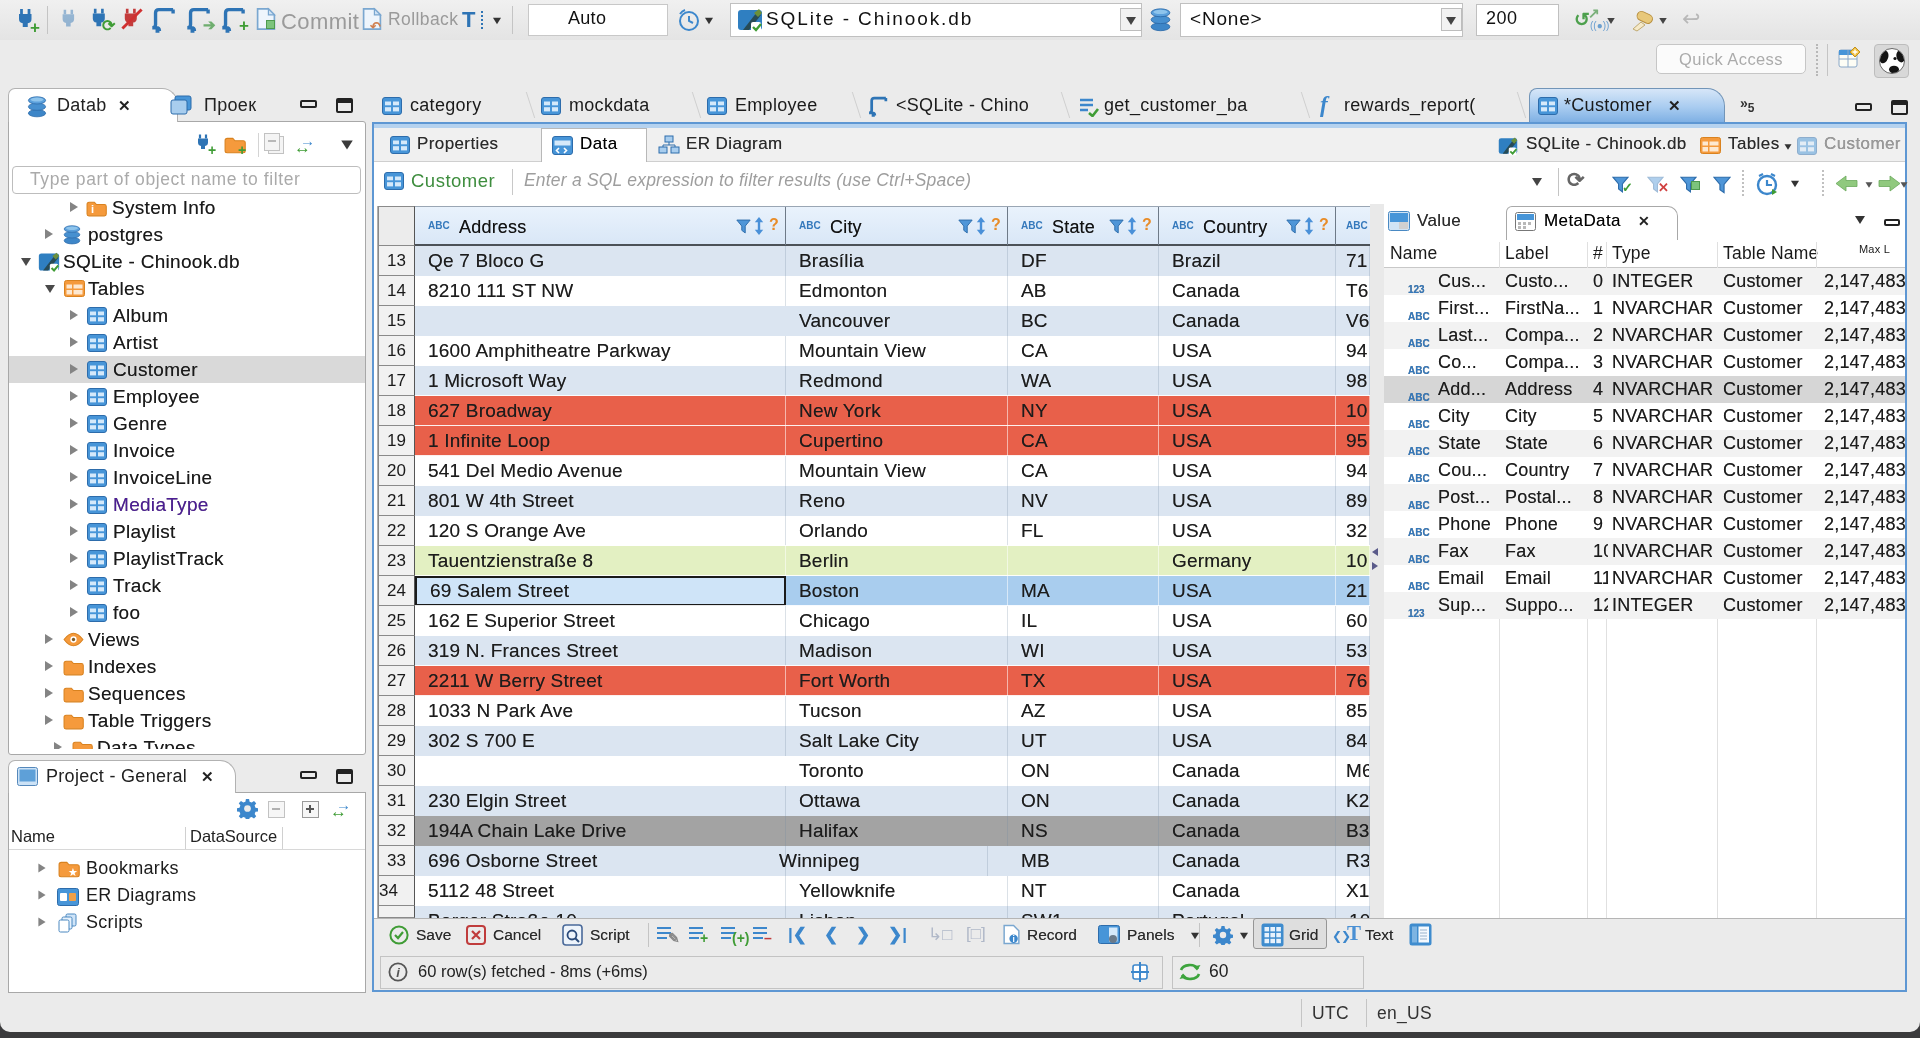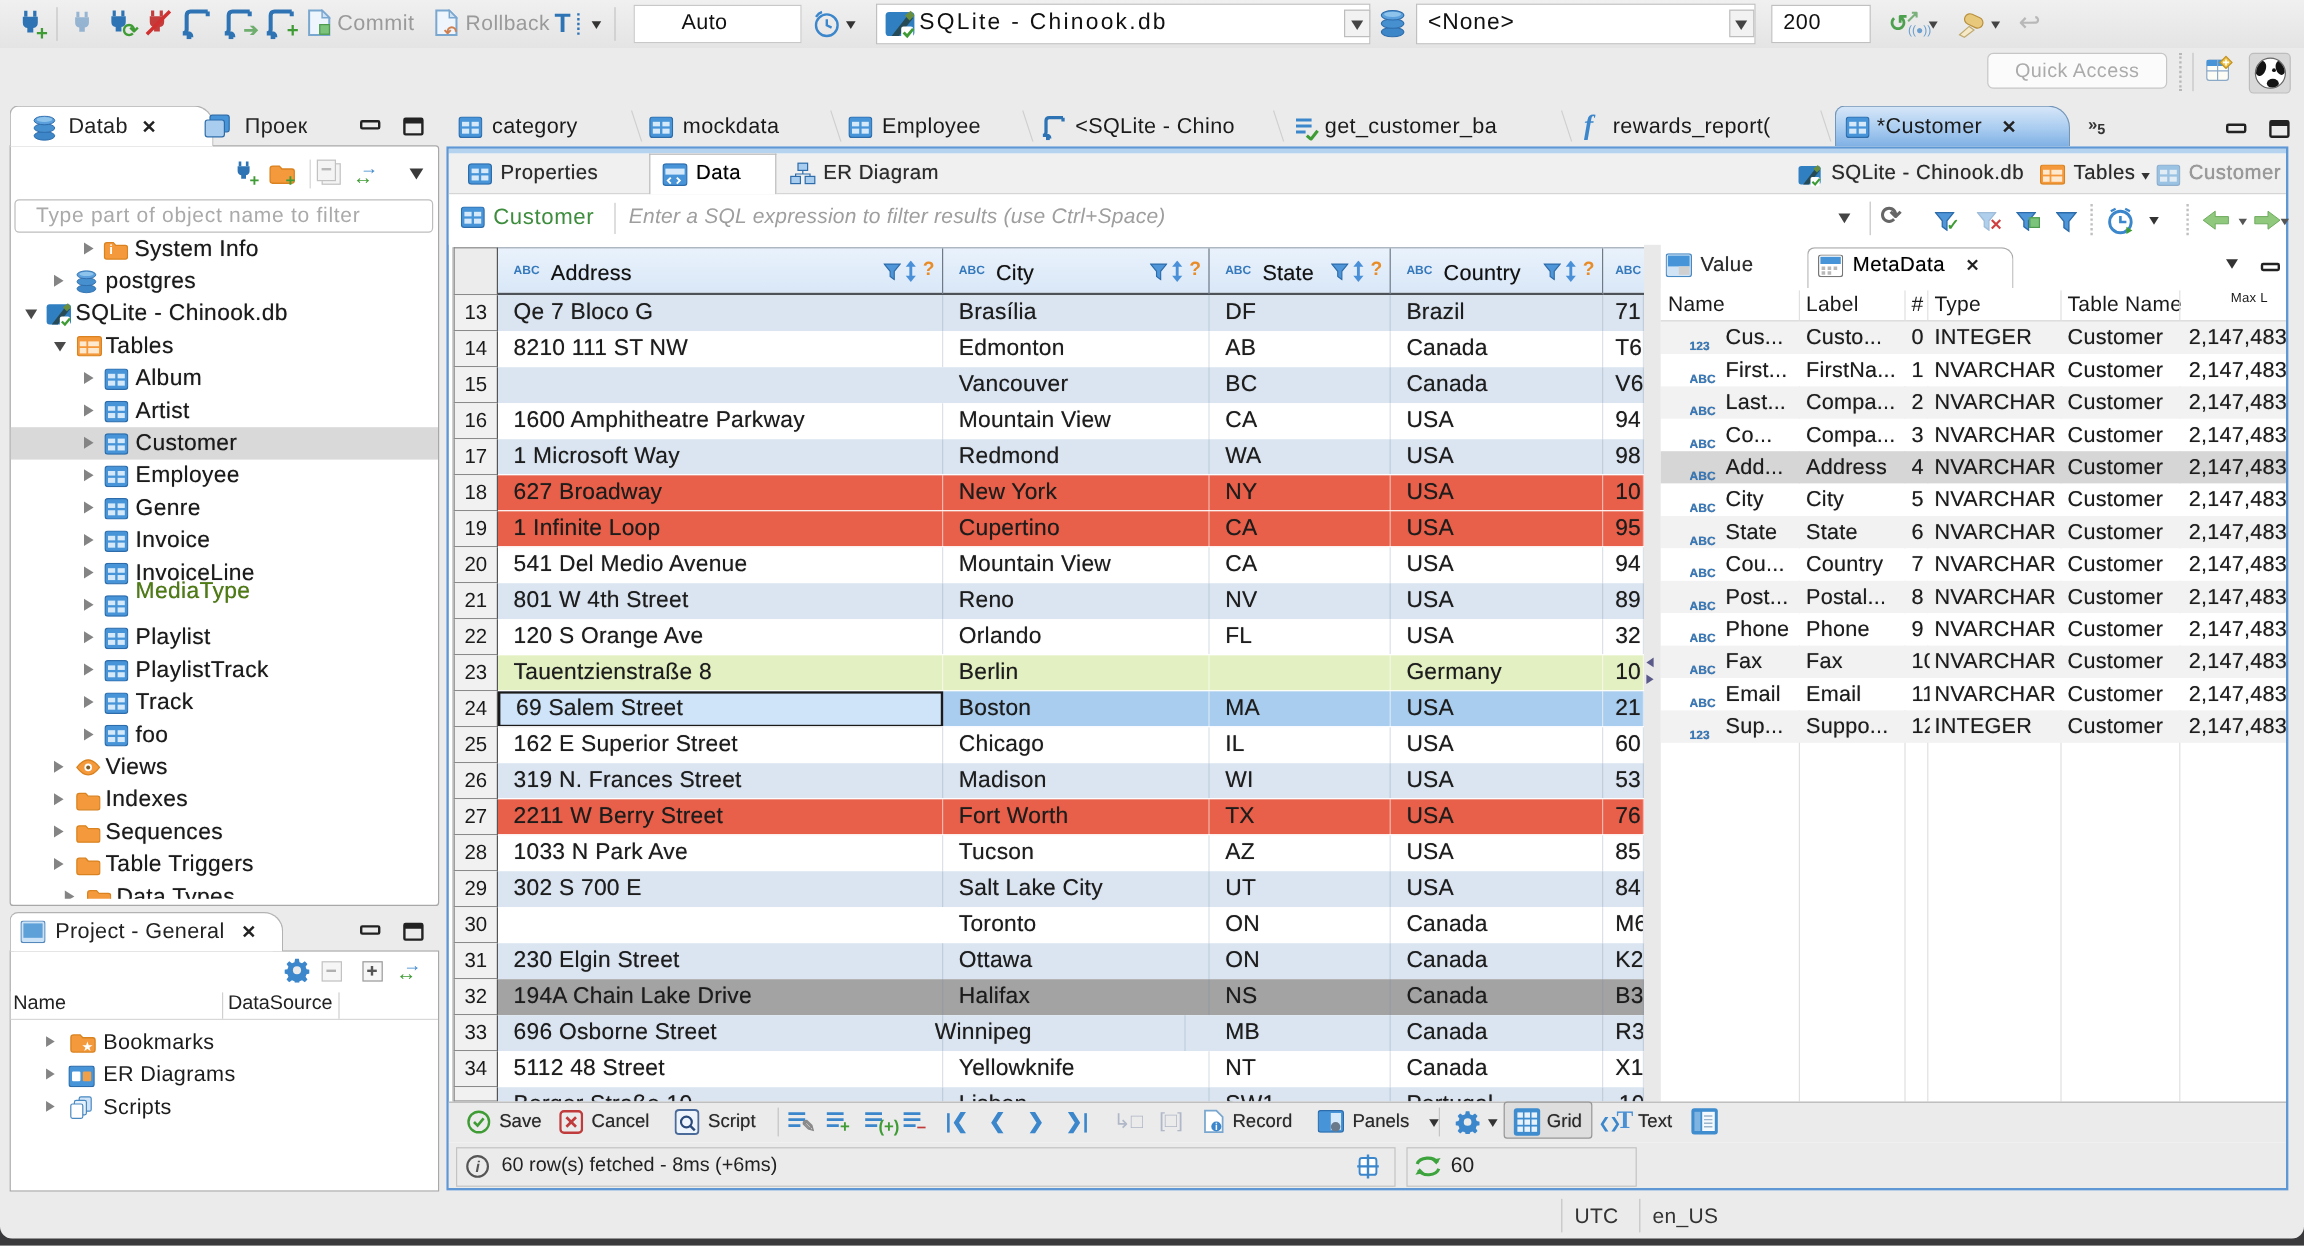--- a/index.html
+++ b/index.html
@@ -96,21 +96,21 @@
     </svg>
     <div class="a" style="left:203px;top:16px;font-size:15px;font-weight:bold;color:#6fae6f">➔</div>
     <svg class="a" style="left:221px;top:7px" width="26" height="26">
       <use href="#s-sql"></use>
     </svg>
     <div class="a" style="left:239px;top:16px;font-size:17px;font-weight:bold;color:#3f9c35">+</div>
     <svg class="a" style="left:255px;top:7px" width="22" height="24">
       <use href="#s-page"></use>
     </svg>
     <div class="a" style="left:266px;top:20px;width:9px;height:9px;background:#7cc47c;border:1px solid #4e9a4e"></div>
-    <div class="a gtxt" style="left:281px;top:9px;font-size:18px;letter-spacing:0.4px">Commit</div>
+    <div class="a gtxt" style="left:281px;top:9px;font-size:22px;letter-spacing:0.4px">Commit</div>
     <svg class="a" style="left:361px;top:7px" width="22" height="24">
       <use href="#s-page"></use>
     </svg>
     <div class="a" style="left:370px;top:19px;font-size:13px;font-weight:bold;color:#d08050">↶</div>
     <div class="a gtxt" style="left:388px;top:9px;font-size:17.5px;letter-spacing:0.4px">Rollback</div>
     <div class="a" style="left:462px;top:7px;font-size:22px;font-weight:bold;color:#2e74b5">T</div>
     <div class="a" style="left:481px;top:11px;width:0;height:18px;border-left:2.5px dotted #2e74b5"></div>
     <div class="a tarrowd" style="left:492px;top:17px;border-top-color:#333;transform:scale(0.8)"></div>
     <div class="a sep" style="left:512px;top:6px;height:28px"></div>
     <div class="a" style="left:528px;top:4px;width:140px;height:32px;background:#fff;border:1px solid #c8c8c8"></div>
@@ -267,21 +267,21 @@
     <div class="a trow" style="left:113px;top:437px;color:#1a1a1a">Invoice</div>
     <div class="a tarrow" style="left:70px;top:472px"></div>
     <svg class="a" style="left:87px;top:469px" width="20" height="18">
       <use href="#s-tbl"></use>
     </svg>
     <div class="a trow" style="left:113px;top:464px;color:#1a1a1a">InvoiceLine</div>
     <div class="a tarrow" style="left:70px;top:499px"></div>
     <svg class="a" style="left:87px;top:496px" width="20" height="18">
       <use href="#s-tbl"></use>
     </svg>
-    <div class="a trow" style="left:113px;top:479px;color:#4d7c0f">MediaType</div>
+    <div class="a trow" style="left:113px;top:491px;color:#4c1d95">MediaType</div>
     <div class="a tarrow" style="left:70px;top:526px"></div>
     <svg class="a" style="left:87px;top:523px" width="20" height="18">
       <use href="#s-tbl"></use>
     </svg>
     <div class="a trow" style="left:113px;top:518px;color:#1a1a1a">Playlist</div>
     <div class="a tarrow" style="left:70px;top:553px"></div>
     <svg class="a" style="left:87px;top:550px" width="20" height="18">
       <use href="#s-tbl"></use>
     </svg>
     <div class="a trow" style="left:113px;top:545px;color:#1a1a1a">PlaylistTrack</div>
@@ -700,21 +700,21 @@
       <div class="cell" style="left:921px;width:34px;padding-left:10px;border-right:1px solid rgba(110,135,160,0.25)">B3</div>
     </div>
     <div class="a" style="left:378px;top:846px;width:37px;height:30px;background:#f1f1f1;border:1px solid #8a8a8a;border-top:none;border-right:1.5px solid #555;line-height:30px;font-size:17px;text-align:center;color:#1a1a1a">33</div>
     <div class="a" style="left:415px;top:846px;width:955px;height:30px;background:#dbe5f1">
       <div class="cell" style="left:0px;width:371px;border-right:1px solid rgba(110,135,160,0.25)">696 Osborne Street</div>
       <div class="cell" style="left:351px;width:222px;border-right:1px solid rgba(110,135,160,0.25)">Winnipeg</div>
       <div class="cell" style="left:593px;width:151px;border-right:1px solid rgba(110,135,160,0.25)">MB</div>
       <div class="cell" style="left:744px;width:177px;border-right:1px solid rgba(110,135,160,0.25)">Canada</div>
       <div class="cell" style="left:921px;width:34px;padding-left:10px;border-right:1px solid rgba(110,135,160,0.25)">R3</div>
     </div>
-    <div class="a" style="left:378px;top:876px;width:37px;height:30px;background:#f1f1f1;border:1px solid #8a8a8a;border-top:none;border-right:1.5px solid #555;line-height:30px;font-size:17px;text-align:center;color:#1a1a1a">34</div>
+    <div class="a" style="left:378px;top:876px;width:37px;height:30px;background:#f1f1f1;border:1px solid #8a8a8a;border-top:none;border-right:1.5px solid #555;line-height:30px;font-size:17px;text-align:left;color:#1a1a1a">34</div>
     <div class="a" style="left:415px;top:876px;width:955px;height:30px;background:#ffffff">
       <div class="cell" style="left:0px;width:371px;border-right:1px solid rgba(110,135,160,0.25)">5112 48 Street</div>
       <div class="cell" style="left:371px;width:222px;border-right:1px solid rgba(110,135,160,0.25)">Yellowknife</div>
       <div class="cell" style="left:593px;width:151px;border-right:1px solid rgba(110,135,160,0.25)">NT</div>
       <div class="cell" style="left:744px;width:177px;border-right:1px solid rgba(110,135,160,0.25)">Canada</div>
       <div class="cell" style="left:921px;width:34px;padding-left:10px;border-right:1px solid rgba(110,135,160,0.25)">X1</div>
     </div>
     <div class="a" style="left:415px;top:395px;width:955px;height:1px;background:rgba(255,255,255,0.9)"></div>
     <div class="a" style="left:415px;top:425px;width:955px;height:1px;background:rgba(255,255,255,0.9)"></div>
     <div class="a" style="left:415px;top:455px;width:955px;height:1px;background:rgba(255,255,255,0.9)"></div>

